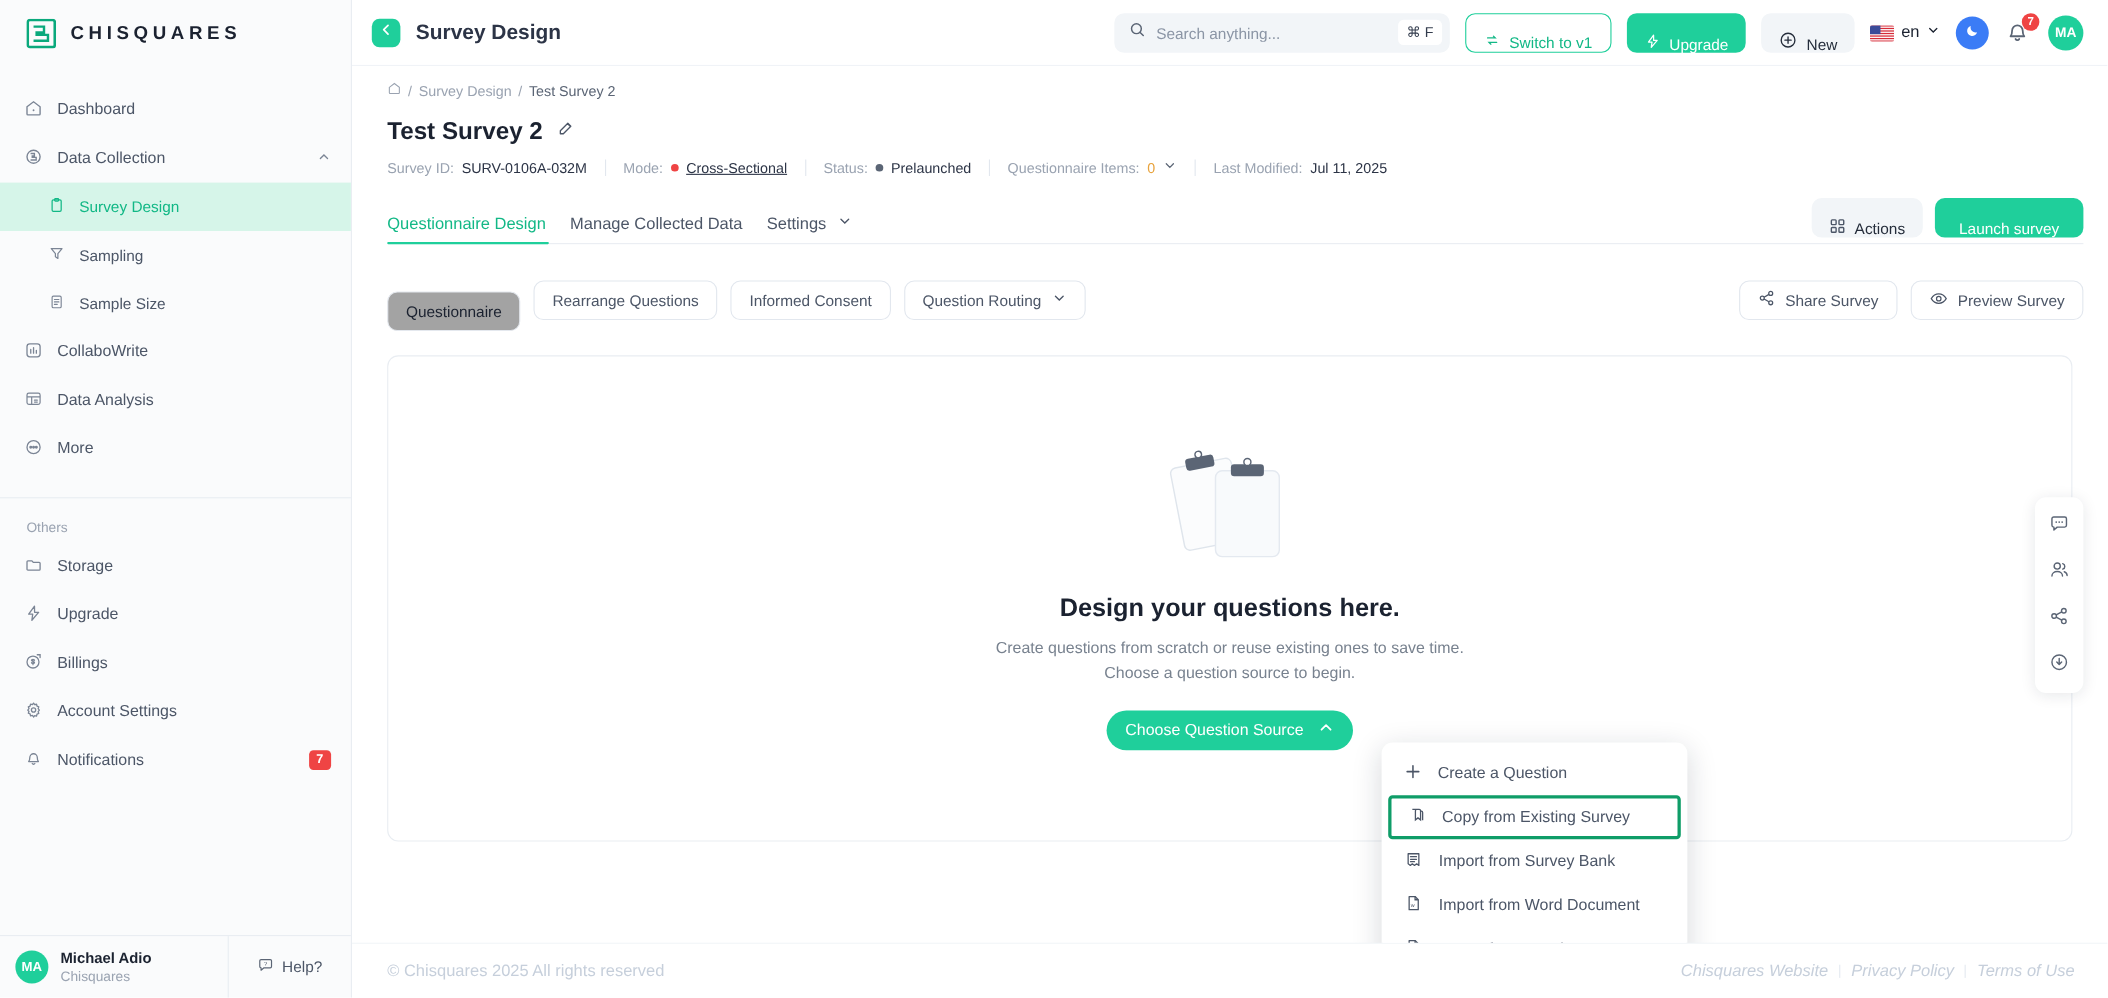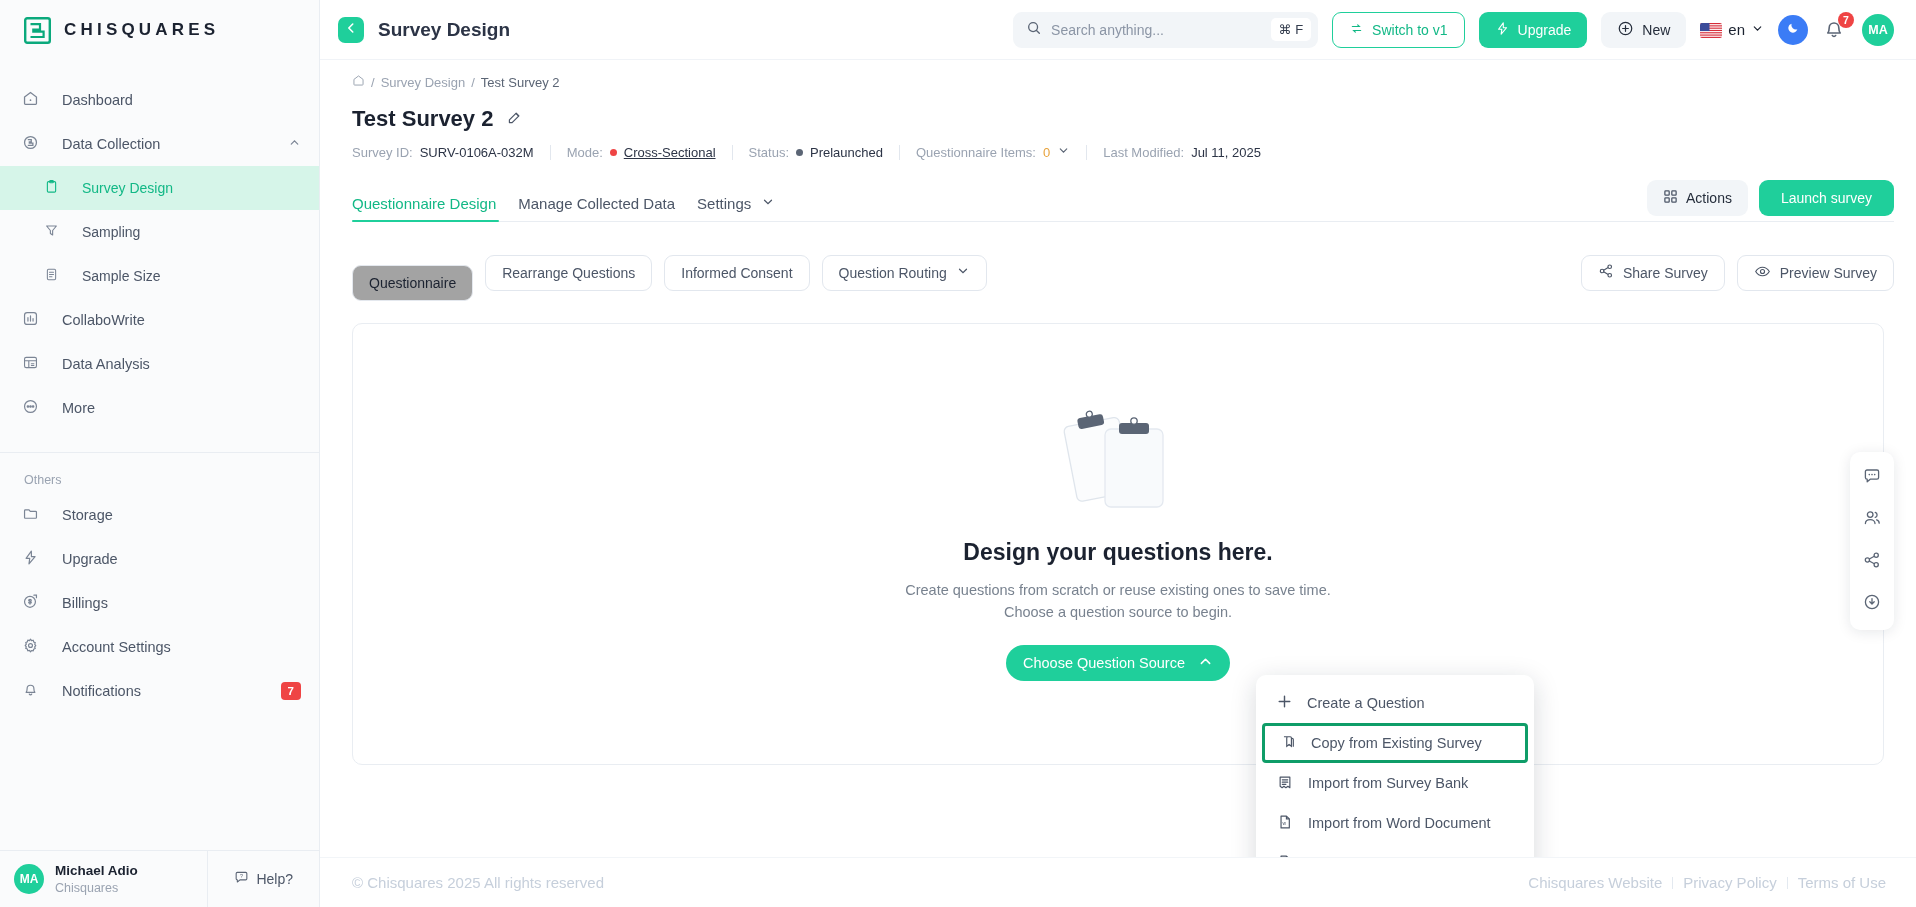--- a/index.html
+++ b/index.html
@@ -25,21 +25,21 @@
     height: 60px; display: flex; align-items: center;
     gap: 13px; padding: 0 0 0 24px;
   }
   .brand-mark { width: 27px; height: 27px; flex: 0 0 27px; }
   .brand-name {
     font-size: 17px; font-weight: 700; letter-spacing: 4.2px;
     color: #1b2230;
   }
   .nav { padding-top: 18px; }
   .nav-item {
-    height: 44px; display: flex; align-items: center; gap: 23px;
+    height: 44px; display: flex; align-items: center; gap: 13px;
     padding: 0 18px 0 22px; margin: 0 0; cursor: pointer;
     font-size: 14.5px; color: #4c5667; position: relative;
   }
   .nav-item .chev { margin-left: auto; }
   .nav-item.sub { padding-left: 44px; font-size: 14px; }
   .nav-item.active {
     background: #d6f5e9; color: #12b886; font-weight: 500;
   }
   .nav-item.active svg { stroke: #12b886; }
   .nav-item svg { stroke: #7b8595; }
@@ -100,21 +100,21 @@
     border: none; background: transparent; outline: none; flex: 1;
     font-size: 14px; color: #2c3446; font-family: "Liberation Sans", sans-serif;
   }
   .search-box input::placeholder { color: #8b95a5; }
   .kbd {
     background: #fff; border-radius: 5px; font-size: 13px; color: #333c4d;
     padding: 4px 8px; font-weight: 500;
   }
   .btn {
     height: 36px; border-radius: 9px; display: inline-flex;
-    align-items: center; justify-content: center; gap: 8px;
+    align-items: flex-end; justify-content: center; gap: 8px;
     font-size: 14px; cursor: pointer; padding: 0 16px; white-space: nowrap;
     border: none; font-family: "Liberation Sans", sans-serif;
   }
   .btn-outline-green {
     border: 1px solid #1fcf9b; color: #12b886; background: #fff; font-weight: 500;
   }
   .btn-green { background: #1fcf9b; color: #fff; font-weight: 500; }
   .btn-soft { background: #f2f5f8; color: #252d3b; font-weight: 500; }
   .lang {
     display: flex; align-items: flex-end; gap: 6px; cursor: pointer;
@@ -238,21 +238,21 @@
   }
   .rail-btn {
     width: 36px; height: 36px; border-radius: 8px; display: flex;
     align-items: center; justify-content: center; cursor: pointer;
   }
 
   .footer {
     height: 50px; display: flex; align-items: center; padding: 0 30px 0 32px;
     font-size: 15px; color: #c6cfdb; border-top: 1px solid #f2f5f8;
   }
-  .footer-right { margin-left: auto; display: flex; align-items: center; gap: 10px; }
+  .footer-right { margin-left: auto; display: flex; align-items: center; gap: 10px; font-style: italic; }
   .footer-right .lnk { cursor: pointer; }
   .f-sep { width: 1px; height: 12px; background: #e3e9f0; }
 </style>
 </head>
 <body>
 
 <aside class="sidebar">
 
   <div class="brand">
     <span class="brand-mark">

